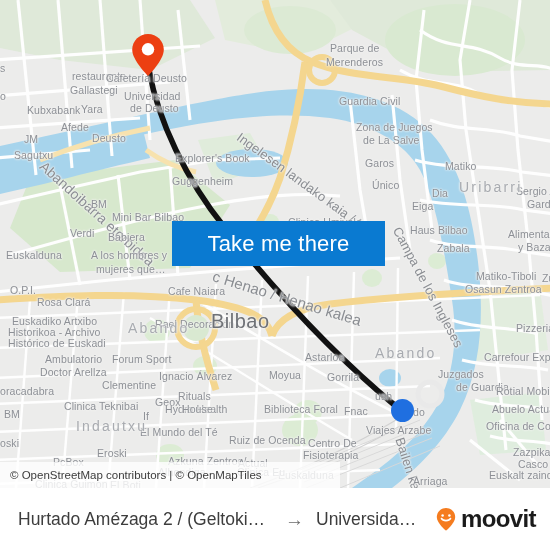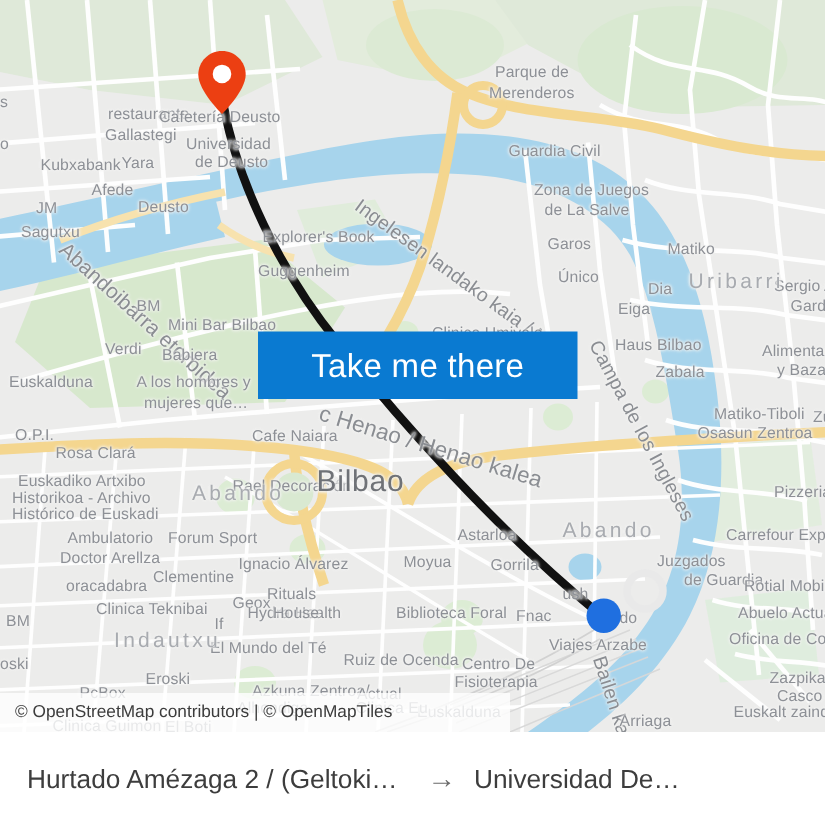--- a/index.html
+++ b/index.html
@@ -274,21 +274,21 @@
         <div class="lbl poi" style="left: 37px; top: 296px;">Rosa Clará</div>
         <div class="lbl poi" style="left: 12px; top: 315px;">Euskadiko Artxibo</div>
         <div class="lbl poi" style="left: 8px; top: 326px;">Historikoa - Archivo</div>
         <div class="lbl poi" style="left: 8px; top: 337px;">Histórico de Euskadi</div>
         <div class="lbl poi" style="left: 168px; top: 285px;">Cafe Naiara</div>
         <div class="lbl poi" style="left: 155px; top: 302px; margin-top: 16px;">Rael Decoración</div>
         <div class="lbl poi" style="left: 45px; top: 353px;">Ambulatorio</div>
         <div class="lbl poi" style="left: 40px; top: 366px;">Doctor Arellza</div>
         <div class="lbl poi" style="left: 112px; top: 353px;">Forum Sport</div>
         <div class="lbl poi" style="left: 102px; top: 379px;">Clementine</div>
-        <div class="lbl poi" style="left: 0px; top: 385px; padding-left: 44px;">oracadabra</div>
+        <div class="lbl poi" style="left: 0px; top: 385px;">oracadabra</div>
         <div class="lbl poi" style="left: 4px; top: 408px;">BM</div>
         <div class="lbl poi" style="left: 64px; top: 400px;">Clinica Teknibai</div>
         <div class="lbl poi" style="left: 155px; top: 396px;">Geox</div>
         <div class="lbl poi" style="left: 143px; top: 410px;">If</div>
         <div class="lbl poi" style="left: 0px; top: 437px;">oski</div>
         <div class="lbl poi" style="left: 97px; top: 447px;">Eroski</div>
         <div class="lbl poi" style="left: 27px; top: 456px; margin-left: 26px;">PcBox</div>
         <div class="lbl poi" style="left: 140px; top: 426px;">El Mundo del Té</div>
         <div class="lbl poi" style="left: 159px; top: 370px;">Ignacio Álvarez</div>
         <div class="lbl poi" style="left: 178px; top: 390px;">Rituals</div>
@@ -363,15 +363,24 @@
 
     <div class="attrib">
       <span>© OpenStreetMap contributors | © OpenMapTiles</span>
     </div>
   </div>
 
   <div class="footer">
     <span class="f-from">Hurtado Amézaga 2 / (Geltokia…</span>
     <span class="f-arrow">→</span>
     <span class="f-to">Universidad De …</span>
+    <span class="brand">
+      <svg width="26" height="26" viewBox="0 0 26 26">
+        <path d="M13 2 C7.8 2 3.8 6 3.8 11.1 C3.8 17.4 13 24.8 13 24.8 C13 24.8 22.2 17.4 22.2 11.1 C22.2 6 18.2 2 13 2 Z" fill="#f57c1f"></path>
+        <circle cx="9.6" cy="9.4" r="1.25" fill="#ffffff"></circle>
+        <circle cx="16.4" cy="9.4" r="1.25" fill="#ffffff"></circle>
+        <path d="M8.6 12.6 C10.0 15.2 16.0 15.2 17.4 12.6" stroke="#ffffff" stroke-width="1.8" fill="none" stroke-linecap="round"></path>
+      </svg>
+      <span class="brand-word">moovit</span>
+    </span>
   </div>
 
 </div>
 
 </body></html>

